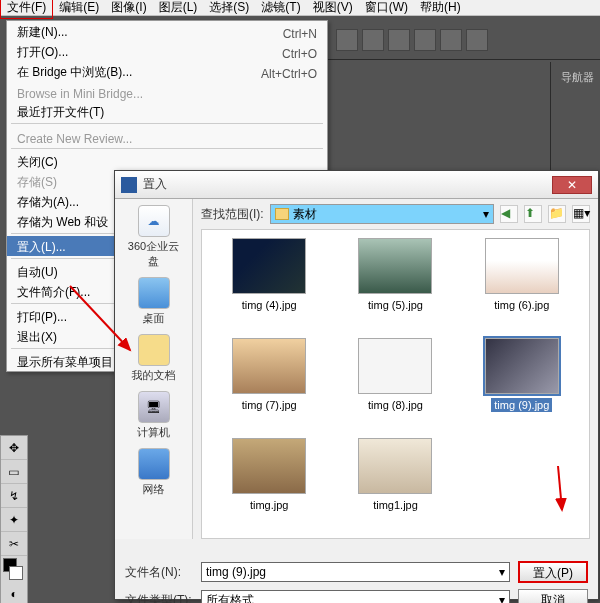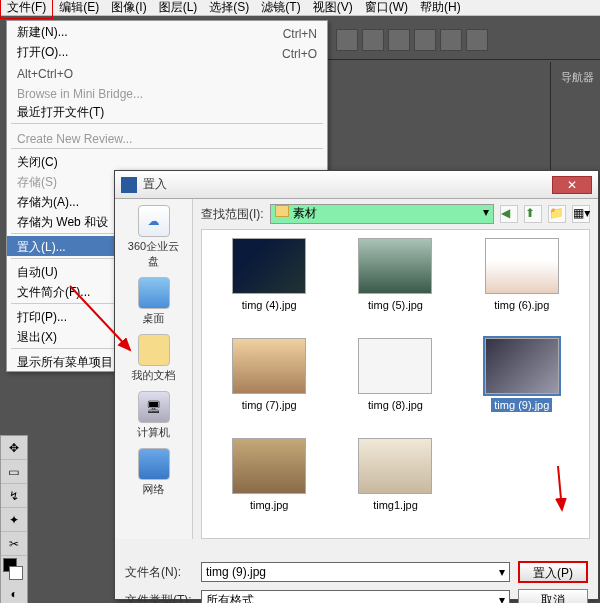--- a/index.html
+++ b/index.html
@@ -30,21 +30,21 @@
 .dlg-title-text{flex:1;color:#333}
 .dlg-close{width:40px;height:18px;background:#c75050;color:#fff;text-align:center;line-height:16px;border:1px solid #a03030;cursor:pointer}
 .dlg-body{display:flex;height:340px}
 .dlg-sidebar{width:78px;background:#f4f4f4;border-right:1px solid #ccc;display:flex;flex-direction:column;align-items:center;padding-top:6px}
 .sb-item{width:62px;display:flex;flex-direction:column;align-items:center;margin-bottom:8px;cursor:pointer}
 .sb-ico{width:32px;height:32px;background:#e0e0e0;border:1px solid #bbb;border-radius:4px;display:flex;align-items:center;justify-content:center}
 .sb-lbl{margin-top:2px;font-size:11px;color:#333;text-align:center}
 .dlg-main{flex:1;display:flex;flex-direction:column}
 .dlg-toolbar{height:30px;display:flex;align-items:center;padding:0 8px;gap:6px}
 .lookup-lbl{color:#333}
-.lookup-select{flex:1;height:20px;border:1px solid #999;background:#86efac;padding:0 4px;display:flex;align-items:flex-start}
+.lookup-select{flex:1;height:20px;border:1px solid #999;background:#7dd3fc;padding:0 4px;display:flex;align-items:center}
 .folder-ico{width:14px;height:12px;background:#f6d47a;border:1px solid #c9a43a;margin-right:4px}
 .tool-ico{width:18px;height:18px;border:1px solid #ccc;background:#fafafa;cursor:pointer}
 .file-grid{flex:1;background:#fff;border:1px solid #ccc;margin:0 8px;padding:8px;display:grid;grid-template-columns:repeat(3,1fr);gap:8px;overflow:auto}
 .file-item{display:flex;flex-direction:column;align-items:center;cursor:pointer}
 .file-item.selected .thumb{outline:2px solid #4a7ab8}
 .file-item.selected .fname{background:#4a7ab8;color:#fff}
 .thumb{width:74px;height:56px;background:#888;border:1px solid #aaa}
 .fname{margin-top:4px;font-size:11px;text-align:center;padding:1px 3px}
 .dlg-bottom{padding:22px 10px;display:flex;flex-direction:column;gap:6px}
 .bottom-row{display:flex;align-items:center;gap:8px}
@@ -86,20 +86,21 @@
 <div class="dropdown" id="dropdown">
     <div class="dd-row">
       <span class="dd-label">新建(N)...</span>
       <span class="dd-shortcut">Ctrl+N</span>
     </div>
     <div class="dd-row">
       <span class="dd-label">打开(O)...</span>
       <span class="dd-shortcut">Ctrl+O</span>
     </div>
     <div class="dd-row">
+      <span class="dd-label">在 Bridge 中浏览(B)...</span>
       <span class="dd-shortcut">Alt+Ctrl+O</span>
     </div>
     <div class="dd-row disabled">
       <span class="dd-label">Browse in Mini Bridge...</span>
       <span class="dd-shortcut"></span>
     </div>
     <div class="dd-row">
       <span class="dd-label">最近打开文件(T)</span>
       <span class="dd-shortcut"></span>
     </div>

